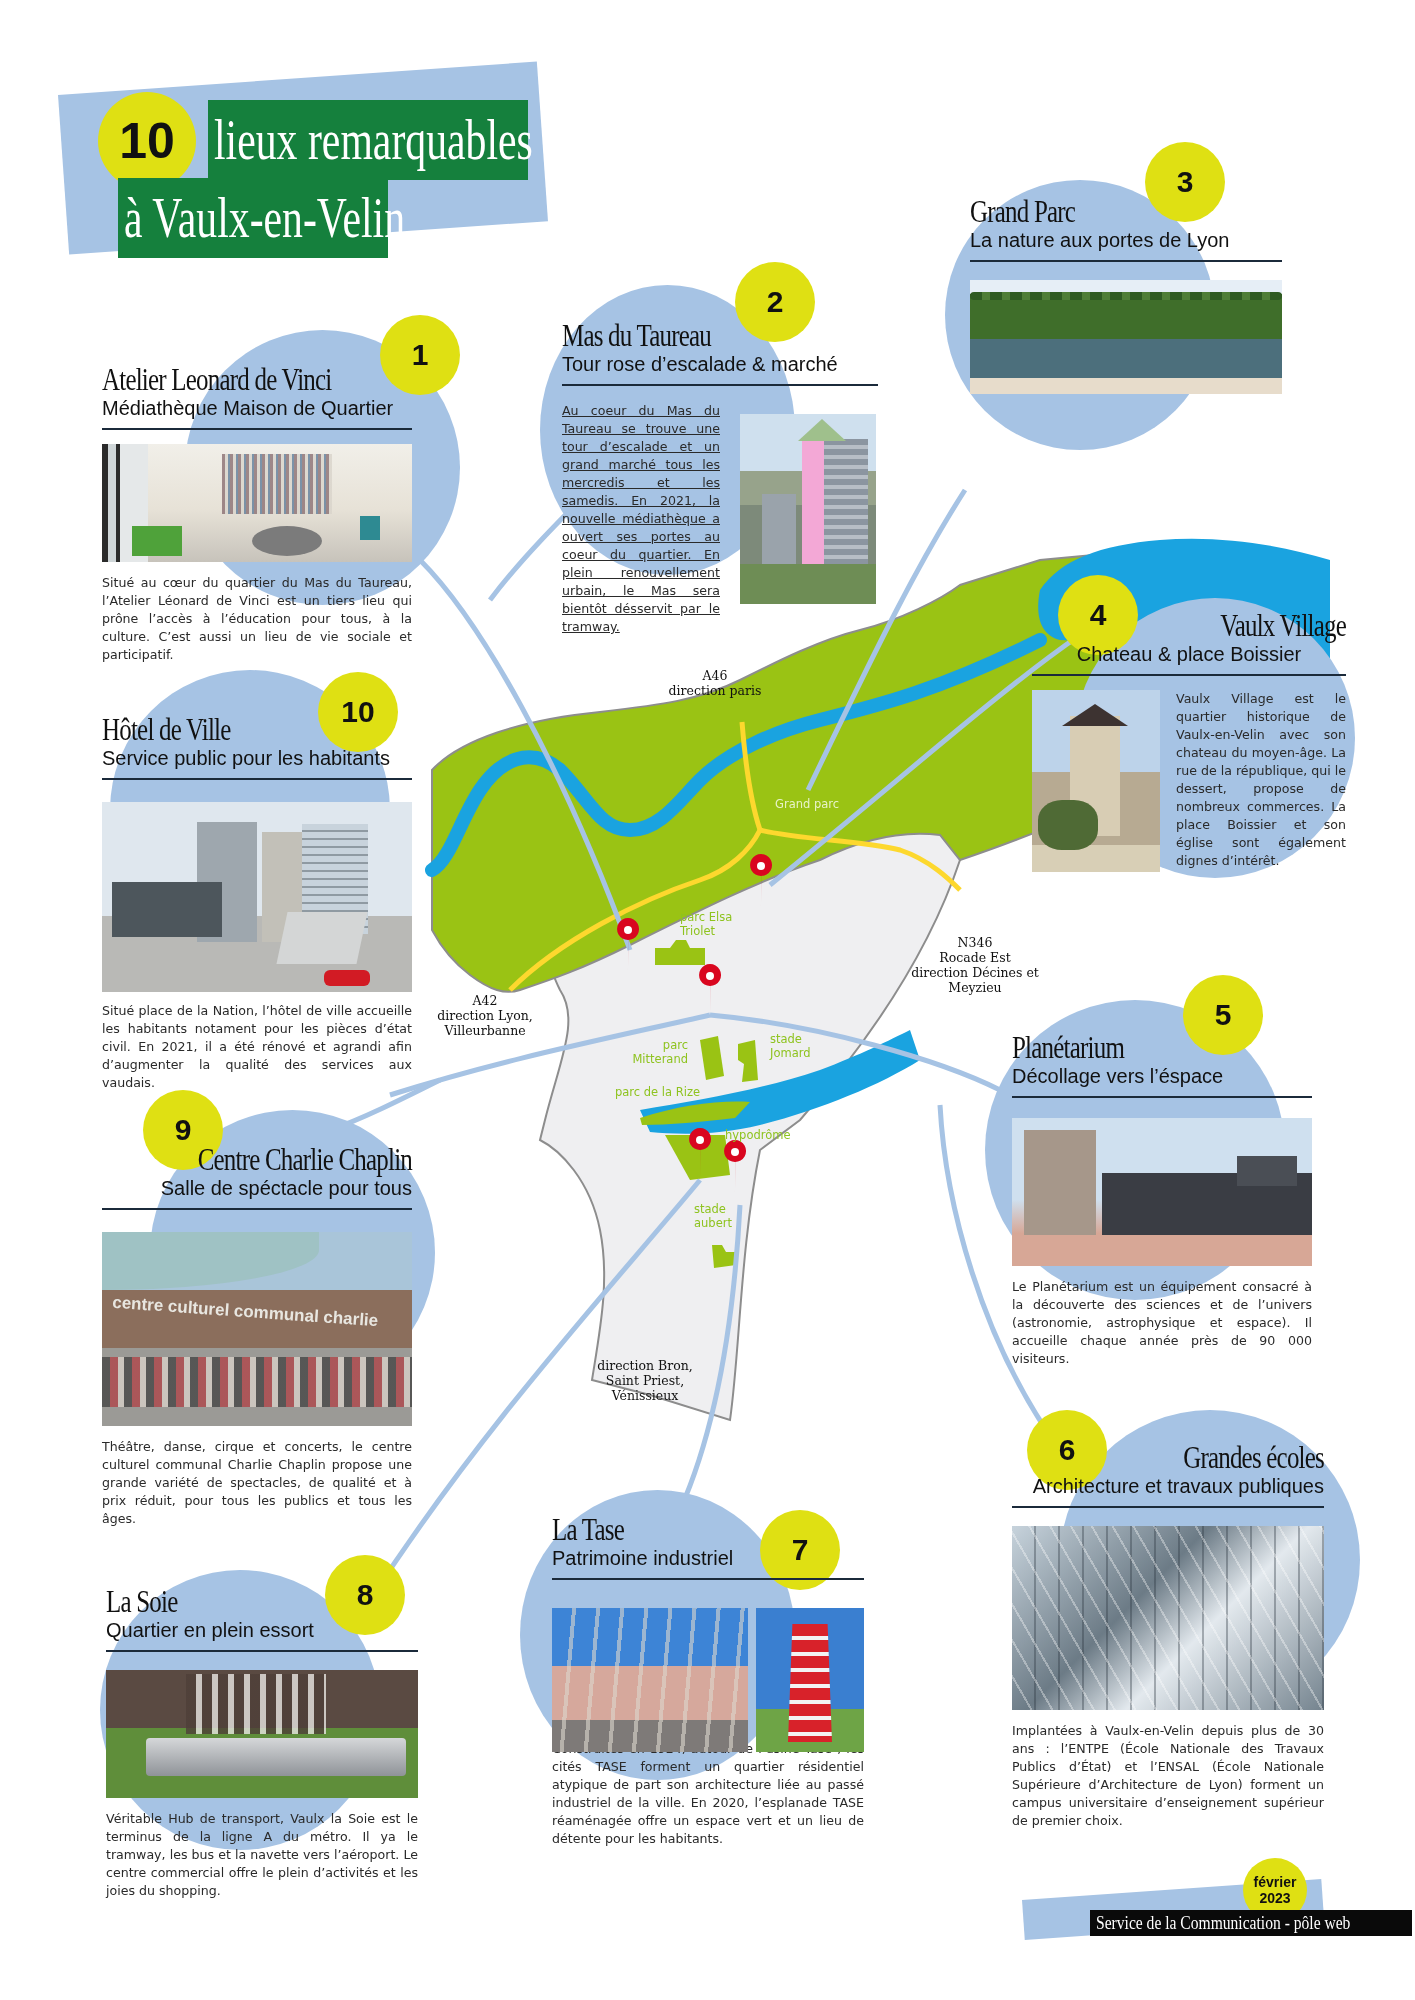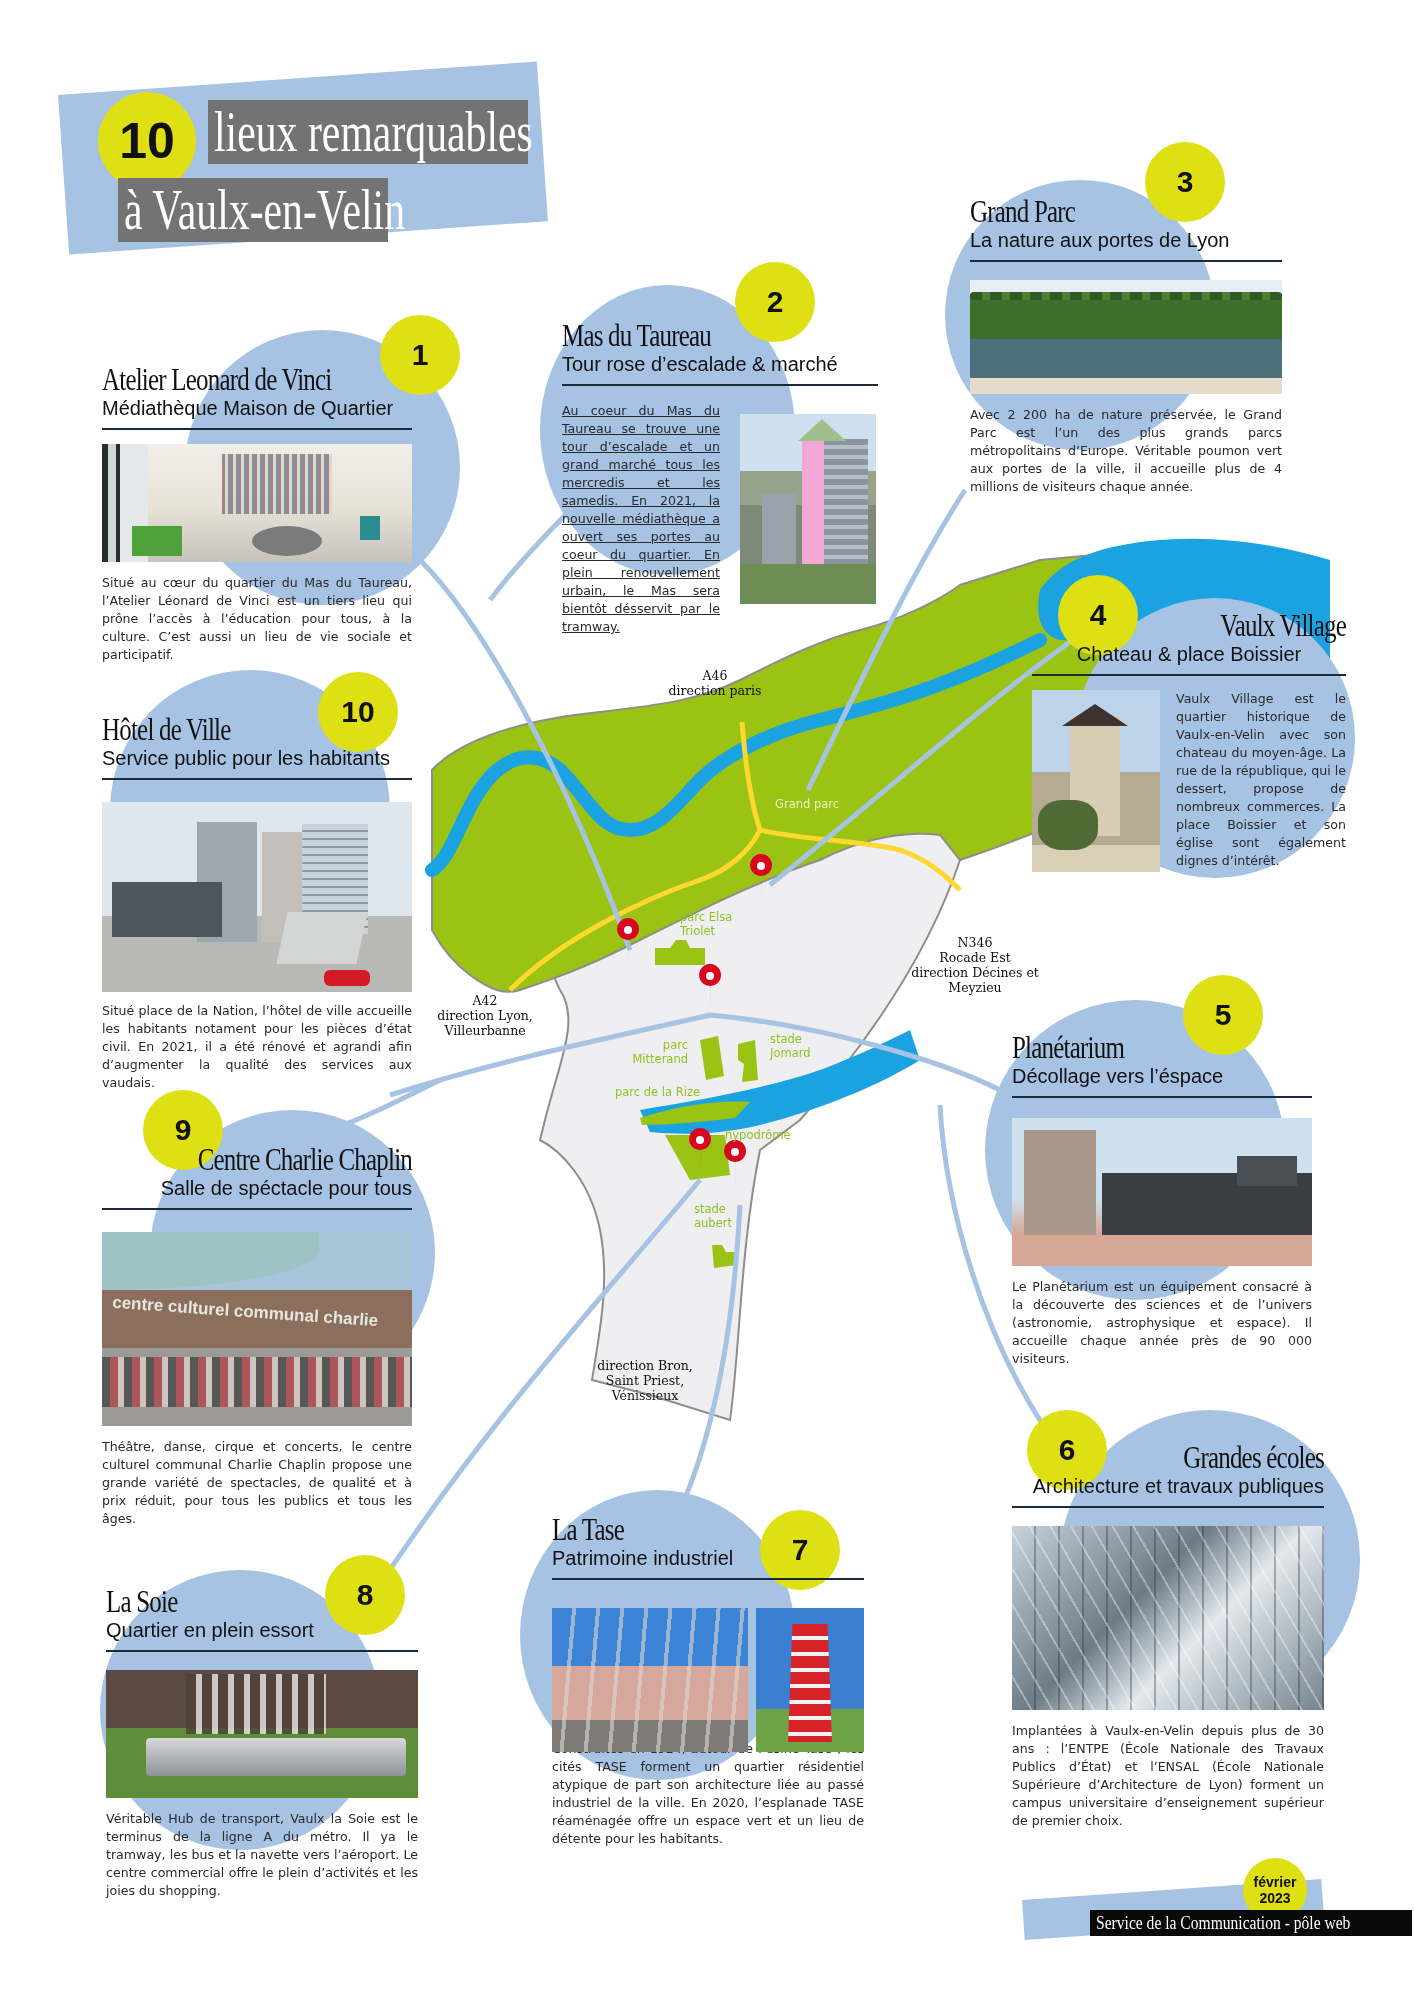--- a/index.html
+++ b/index.html
@@ -8,21 +8,21 @@
   .blob{position:absolute;border-radius:50%;background:#a6c3e4;}
   .num{position:absolute;border-radius:50%;background:#dfe013;display:flex;align-items:center;justify-content:center;font-family:"Liberation Sans",sans-serif;font-weight:bold;color:#111;}
   .card{position:absolute;}
   .card .title{font-family:"Liberation Serif",serif;font-size:32px;line-height:34px;letter-spacing:-1px;transform:scaleX(0.78);transform-origin:left top;white-space:nowrap;color:#111;}
   .card .title.right{transform-origin:right top;text-align:right;}
   .card .subtitle{font-family:"Liberation Sans",sans-serif;font-size:20px;line-height:24px;color:#111;white-space:nowrap;}
   .card .rule{height:2px;background:#1b2a3a;margin-top:8px;}
   .card .body{font-family:"DejaVu Sans",sans-serif;font-size:12.6px;line-height:18px;text-align:justify;color:#2a2a2a;}
   .photo{position:absolute;overflow:hidden;}
   .title-band{position:absolute;left:58px;top:95px;width:480px;height:160px;background:#a6c3e4;transform:rotate(-4deg);transform-origin:left top;}
-  .title-text{position:absolute;background:#737373;color:#fff;font-family:"Liberation Serif",serif;font-size:58px;line-height:64px;padding:0 6px;white-space:nowrap;}
+  .title-text{position:absolute;background:#15803d;color:#fff;font-family:"Liberation Serif",serif;font-size:58px;line-height:64px;padding:8px 6px;white-space:nowrap;}
   .title-text span{display:inline-block;transform:scaleX(0.72);transform-origin:left center;}
   .maplabel{position:absolute;font-family:"DejaVu Serif",serif;font-size:12.5px;line-height:15px;text-align:center;color:#111;}
   .greenlabel{position:absolute;font-family:"DejaVu Sans",sans-serif;font-size:11.5px;line-height:14px;color:#8ec31f;}
   svg{position:absolute;left:0;top:0;}
 </style>
 </head>
 <body>
 
 <div class="title-band"></div>
 <div class="num" style="left:98px;top:92px;width:98px;height:98px;font-size:50px;">
@@ -150,21 +150,20 @@
 <div class="num" style="left:1145px;top:142px;width:80px;height:80px;font-size:30px;">
     <span>3</span>
   </div>
 <div class="card" style="left:970px;top:194px;width:312px;">
   <div class="title">Grand Parc</div>
   <div class="subtitle">La nature aux portes de Lyon</div>
   <div class="rule"></div>
   <div class="photo" style="position:relative;margin-top:18px;height:114px;background:linear-gradient(180deg,#e6eef6 0 12%,#3f6e2a 12% 52%,#4c6f7c 52% 86%,#e7dccb 86%);">
     <div style="position:absolute;left:0;top:12px;width:100%;height:8px;background:repeating-linear-gradient(90deg,#2f5a22 0 12px,#4f7d36 12px 20px);border-radius:4px;"></div>
   </div>
-  <div class="body" style="margin-top:12px;">Avec 2 200 ha de nature préservée, le Grand Parc est l’un des plus grands parcs métropolitains d’Europe. Véritable poumon vert aux portes de la ville, il accueille plus de 4 millions de visiteurs chaque année.</div>
 </div>
 
 <div class="blob" style="left:1075px;top:598px;width:280px;height:280px;"></div>
 <div class="num" style="left:1058px;top:575px;width:80px;height:80px;font-size:30px;">
     <span>4</span>
   </div>
 <div class="card" style="left:1032px;top:608px;width:314px;">
   <div class="title right" style="text-align:right;">Vaulx Village</div>
   <div class="subtitle" style="text-align:center;">Chateau &amp; place Boissier</div>
   <div class="rule"></div>

